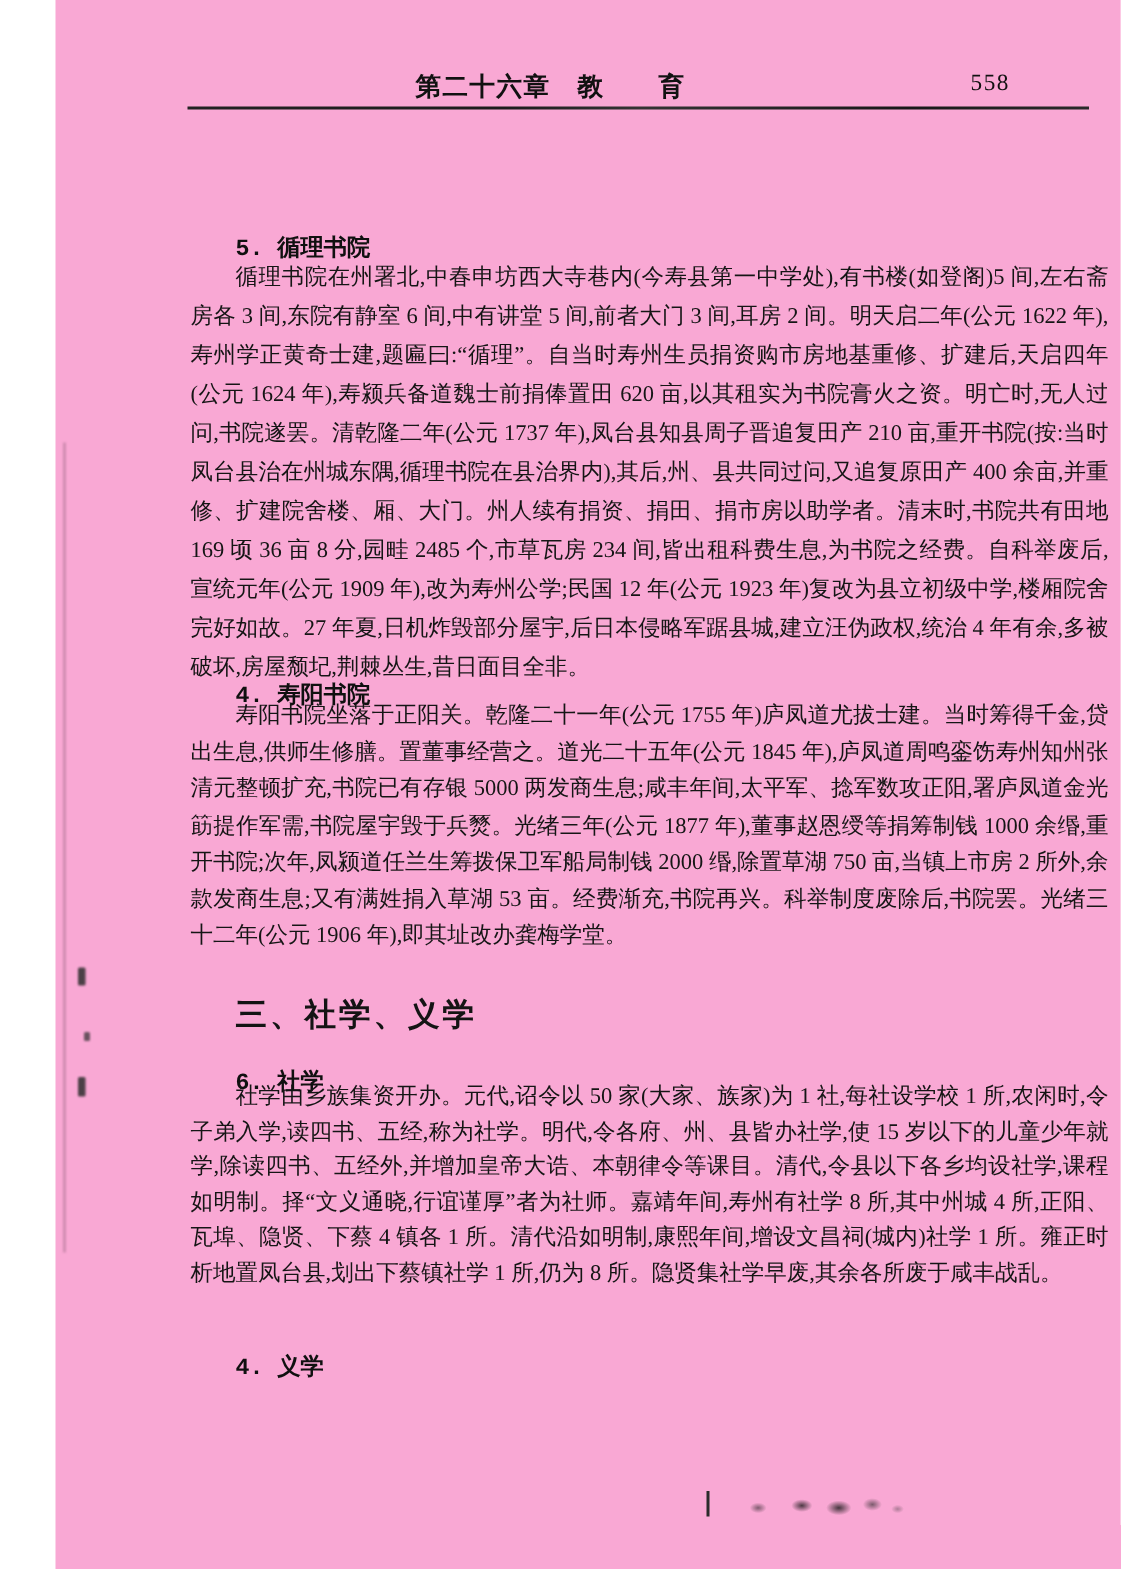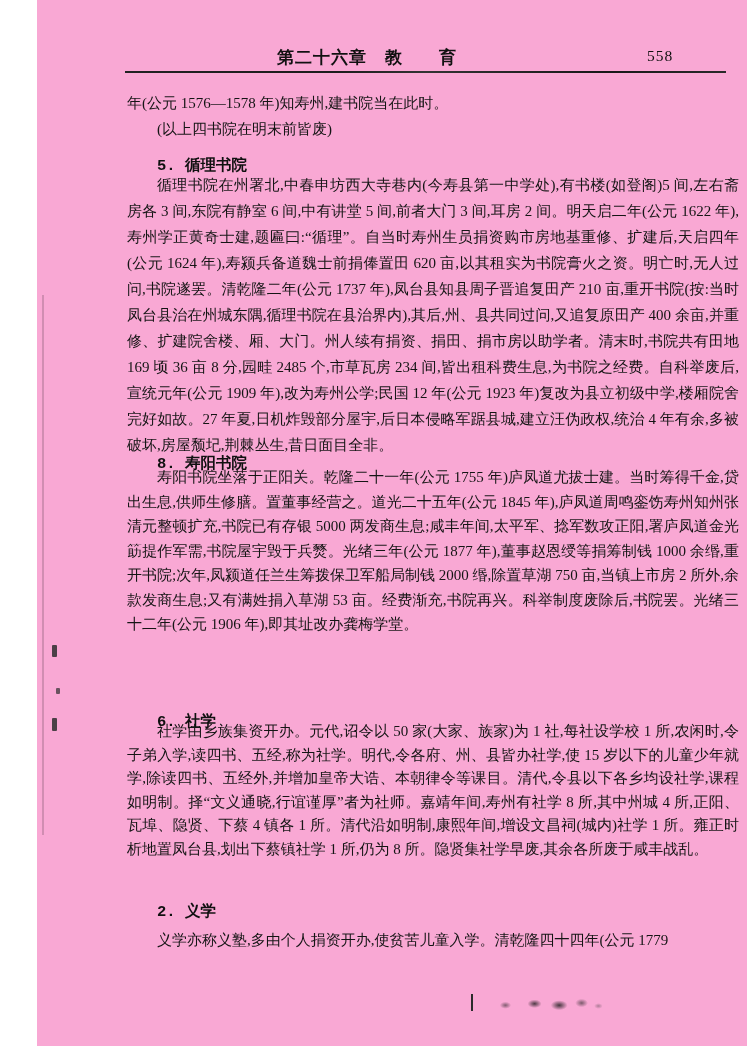--- a/index.html
+++ b/index.html
@@ -82,35 +82,33 @@
 </style>
 </head>
 <body>
 
 <div class="page">
 
   <div class="abs chapter-title">第二十六章　教　　育</div>
   <div class="abs page-number">558</div>
   <div class="abs header-rule"></div>
 
-  <div class="abs body-text cont-line">年(公元 1576—1578 年)知寿州,建书院当在此时。</div>
-  <div class="abs body-text note-line">(以上四书院在明末前皆废)</div>
 
   <div class="abs subheading h5">5. 循理书院</div>
   <div class="abs body-text indent p5">循理书院在州署北,中春申坊西大寺巷内(今寿县第一中学处),有书楼(如登阁)5 间,左右斋房各 3 间,东院有静室 6 间,中有讲堂 5 间,前者大门 3 间,耳房 2 间。明天启二年(公元 1622 年),寿州学正黄奇士建,题匾曰:“循理”。自当时寿州生员捐资购市房地基重修、扩建后,天启四年(公元 1624 年),寿颍兵备道魏士前捐俸置田 620 亩,以其租实为书院膏火之资。明亡时,无人过问,书院遂罢。清乾隆二年(公元 1737 年),凤台县知县周子晋追复田产 210 亩,重开书院(按:当时凤台县治在州城东隅,循理书院在县治界内),其后,州、县共同过问,又追复原田产 400 余亩,并重修、扩建院舍楼、厢、大门。州人续有捐资、捐田、捐市房以助学者。清末时,书院共有田地 169 顷 36 亩 8 分,园畦 2485 个,市草瓦房 234 间,皆出租科费生息,为书院之经费。自科举废后,宣统元年(公元 1909 年),改为寿州公学;民国 12 年(公元 1923 年)复改为县立初级中学,楼厢院舍完好如故。27 年夏,日机炸毁部分屋宇,后日本侵略军踞县城,建立汪伪政权,统治 4 年有余,多被破坏,房屋颓圮,荆棘丛生,昔日面目全非。</div>
 
-  <div class="abs subheading h6">8. 寿阳书院</div>
+  <div class="abs subheading h6">4. 寿阳书院</div>
   <div class="abs body-text indent p6">寿阳书院坐落于正阳关。乾隆二十一年(公元 1755 年)庐凤道尤拔士建。当时筹得千金,贷出生息,供师生修膳。置董事经营之。道光二十五年(公元 1845 年),庐凤道周鸣銮饬寿州知州张清元整顿扩充,书院已有存银 5000 两发商生息;咸丰年间,太平军、捻军数攻正阳,署庐凤道金光筯提作军需,书院屋宇毁于兵燹。光绪三年(公元 1877 年),董事赵恩绶等捐筹制钱 1000 余缗,重开书院;次年,凤颍道任兰生筹拨保卫军船局制钱 2000 缗,除置草湖 750 亩,当镇上市房 2 所外,余款发商生息;又有满姓捐入草湖 53 亩。经费渐充,书院再兴。科举制度废除后,书院罢。光绪三十二年(公元 1906 年),即其址改办龚梅学堂。</div>
 
+  <div class="abs section-heading">三、社学、义学</div>
 
   <div class="abs subheading h31">6. 社学</div>
   <div class="abs body-text indent p31">社学由乡族集资开办。元代,诏令以 50 家(大家、族家)为 1 社,每社设学校 1 所,农闲时,令子弟入学,读四书、五经,称为社学。明代,令各府、州、县皆办社学,使 15 岁以下的儿童少年就学,除读四书、五经外,并增加皇帝大诰、本朝律令等课目。清代,令县以下各乡均设社学,课程如明制。择“文义通晓,行谊谨厚”者为社师。嘉靖年间,寿州有社学 8 所,其中州城 4 所,正阳、瓦埠、隐贤、下蔡 4 镇各 1 所。清代沿如明制,康熙年间,增设文昌祠(城内)社学 1 所。雍正时析地置凤台县,划出下蔡镇社学 1 所,仍为 8 所。隐贤集社学早废,其余各所废于咸丰战乱。</div>
 
-  <div class="abs subheading h32">2. 义学</div>
-  <div class="abs body-text indent p32">义学亦称义塾,多由个人捐资开办,使贫苦儿童入学。清乾隆四十四年(公元 1779</div>
+  <div class="abs subheading h32">4. 义学</div>
 
   <div class="abs gutter-shadow"></div>
   <div class="abs speck speck1"></div>
   <div class="abs speck speck2"></div>
   <div class="abs speck speck3"></div>
   <div class="abs tick tick1"></div>
   <div class="abs tick tick2"></div>
   <div class="abs smudge"></div>
 
 </div>

